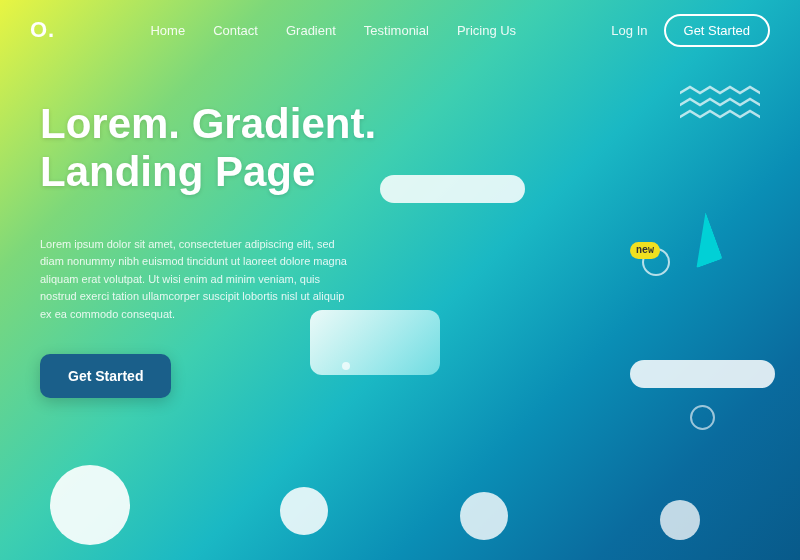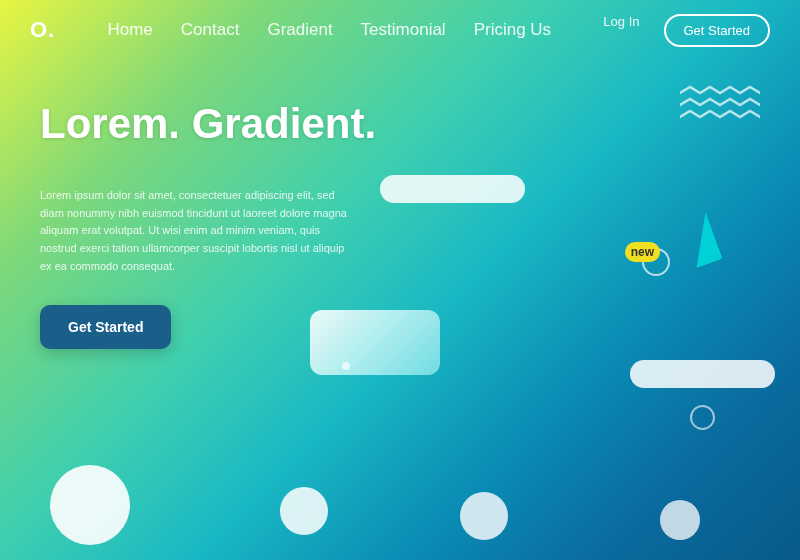--- a/index.html
+++ b/index.html
@@ -41,29 +41,30 @@
     }
 
     .nav-links {
       display: flex;
       align-items: center;
       gap: 28px;
     }
 
     .nav-link {
       color: white;
-      font-size: 17px;
+      font-size: 13px;
       text-decoration: none;
       opacity: 0.9;
       cursor: pointer;
     }
 
     .nav-right {
       display: flex;
-      gap: 24px;
+      align-items: center;
+      gap: 16px;
     }
 
     .login-btn {
       color: white;
       font-size: 13px;
       cursor: pointer;
       opacity: 0.9;
     }
 
     .get-started-nav {
@@ -180,25 +181,26 @@
       transform: rotate(-20deg);
     }
 
     
     .new-badge {
       position: absolute;
       top: 242px;
       right: 140px;
       background: #f0e020;
       color: #333;
-      font-size: 12px;
+      font-size: 10px;
       font-weight: bold;
       padding: 3px 6px;
       border-radius: 10px;
       z-index: 8;
+      font-family: Liberation Mono, monospace;
     }
 
     
     .small-dot-1 {
       position: absolute;
       top: 362px;
       left: 342px;
       width: 8px;
       height: 8px;
       background: rgba(255,255,255,0.7);
@@ -277,20 +279,21 @@
     </div>
     <div class="nav-right">
       <span class="login-btn">Log In</span>
       <button class="get-started-nav">Get Started</button>
     </div>
   </nav>
 
   <div class="hero-content">
     <h1 class="hero-title">
       <span>Lorem. Gradient.</span><br>
+      <span>Landing Page</span>
     </h1>
     <p class="hero-description">Lorem ipsum dolor sit amet, consectetuer adipiscing elit, sed diam nonummy nibh euismod tincidunt ut laoreet dolore magna aliquam erat volutpat. Ut wisi enim ad minim veniam, quis nostrud exerci tation ullamcorper suscipit lobortis nisl ut aliquip ex ea commodo consequat.</p>
     <button class="get-started-btn">Get Started</button>
   </div>
 
   <div class="zigzag">
     <svg width="80" height="40" viewBox="0 0 80 40">
       <polyline points="0,8 10,2 20,8 30,2 40,8 50,2 60,8 70,2 80,8" fill="none" stroke="rgba(255,255,255,0.7)" stroke-width="2.5" stroke-linecap="round"></polyline>
       <polyline points="0,20 10,14 20,20 30,14 40,20 50,14 60,20 70,14 80,20" fill="none" stroke="rgba(255,255,255,0.7)" stroke-width="2.5" stroke-linecap="round"></polyline>
       <polyline points="0,32 10,26 20,32 30,26 40,32 50,26 60,32 70,26 80,32" fill="none" stroke="rgba(255,255,255,0.7)" stroke-width="2.5" stroke-linecap="round"></polyline>

